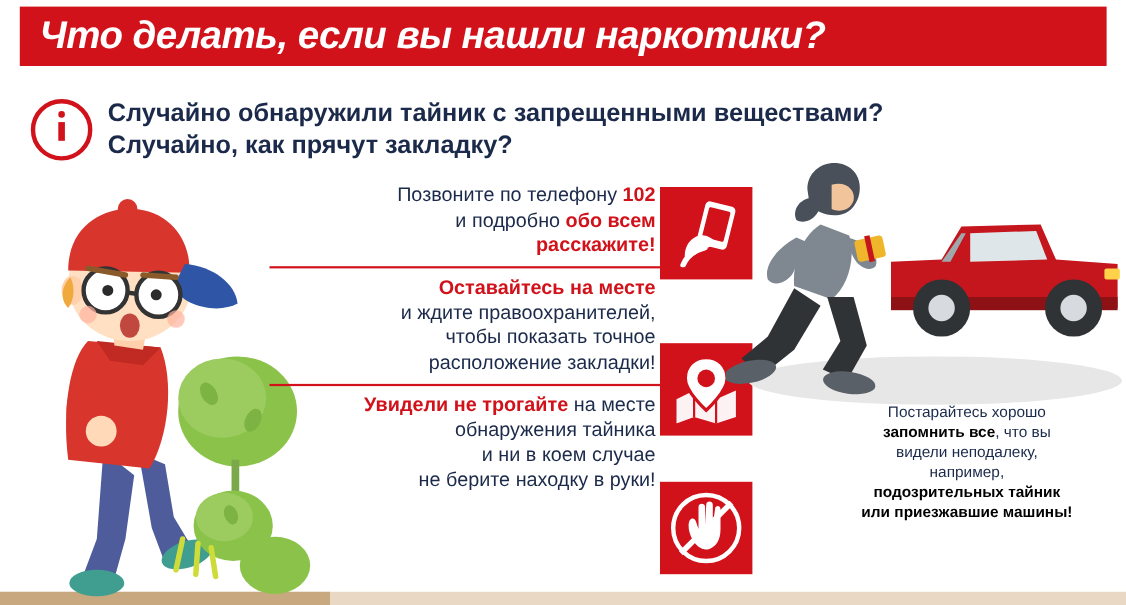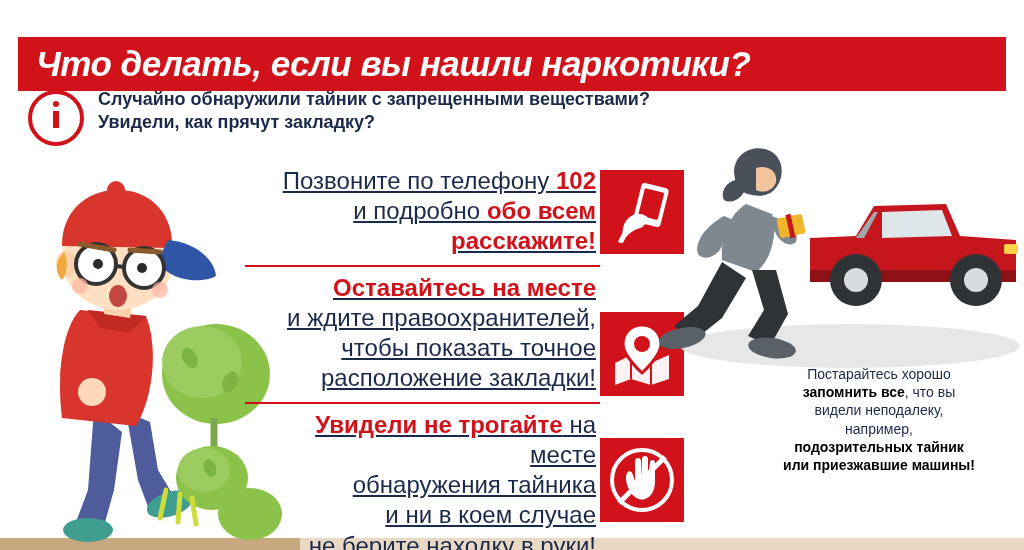--- a/index.html
+++ b/index.html
@@ -15,21 +15,21 @@
     width: 1024px;
     height: 550px;
     overflow: hidden;
     background: #ffffff;
   }
 
   
   .title-bar {
     position: absolute;
     left: 18px;
-    top: 37px;
+    top: 6px;
     width: 988px;
     height: 54px;
     background: #d1121a;
     display: flex;
     align-items: center;
     padding-left: 18px;
     box-sizing: border-box;
   }
   .title-bar .title-text {
     color: #ffffff;
@@ -75,43 +75,42 @@
     left: 50%;
     top: 17px;
     transform: translateX(-50%);
     width: 6px;
     height: 17px;
     background: #d1121a;
   }
   .intro-text {
     margin-left: 14px;
     color: #1b2a4a;
-    font-size: 18px;
+    font-size: 23px;
     font-weight: bold;
     line-height: 1.27;
   }
 
   
   .center-col {
     position: absolute;
     left: 245px;
     top: 160px;
     width: 355px;
   }
   .adv-row {
     position: relative;
     padding: 6px 0 8px 0;
   }
   .adv-row .adv-text {
     color: #1b2a4a;
-    font-size: 24px;
+    font-size: 18px;
     line-height: 1.26;
     text-align: right;
     padding-right: 4px;
-    text-decoration: underline;
   }
   .adv-row .adv-text b { color: #d1121a; }
   .divider {
     height: 2px;
     background: #d1121a;
     width: 100%;
   }
 
   
   .tile {
@@ -167,21 +166,21 @@
   <div class="ground2"></div>
 
   <div class="title-bar">
     <span class="title-text">Что делать, если вы нашли наркотики?</span>
   </div>
 
   <div class="intro">
     <div class="info-icon"></div>
     <div class="intro-text">
       <div>Случайно обнаружили тайник с запрещенными веществами?</div>
-      <div>Увидели, как прячут закладку?</div>
+      <div>Случайно, как прячут закладку?</div>
     </div>
   </div>
 
   <div class="boy">
     <svg width="230" height="390" viewBox="0 0 230 390">
 
       <path d="M76 250 L70 330 L58 362 L86 366 L96 330 L104 272 Z" fill="#4f5c9c"></path>
       <path d="M108 252 L120 320 L132 352 L158 340 L140 310 L132 262 Z" fill="#4f5c9c"></path>
 
       <ellipse cx="70" cy="370" rx="25" ry="12" fill="#3f9e8f"></ellipse>

